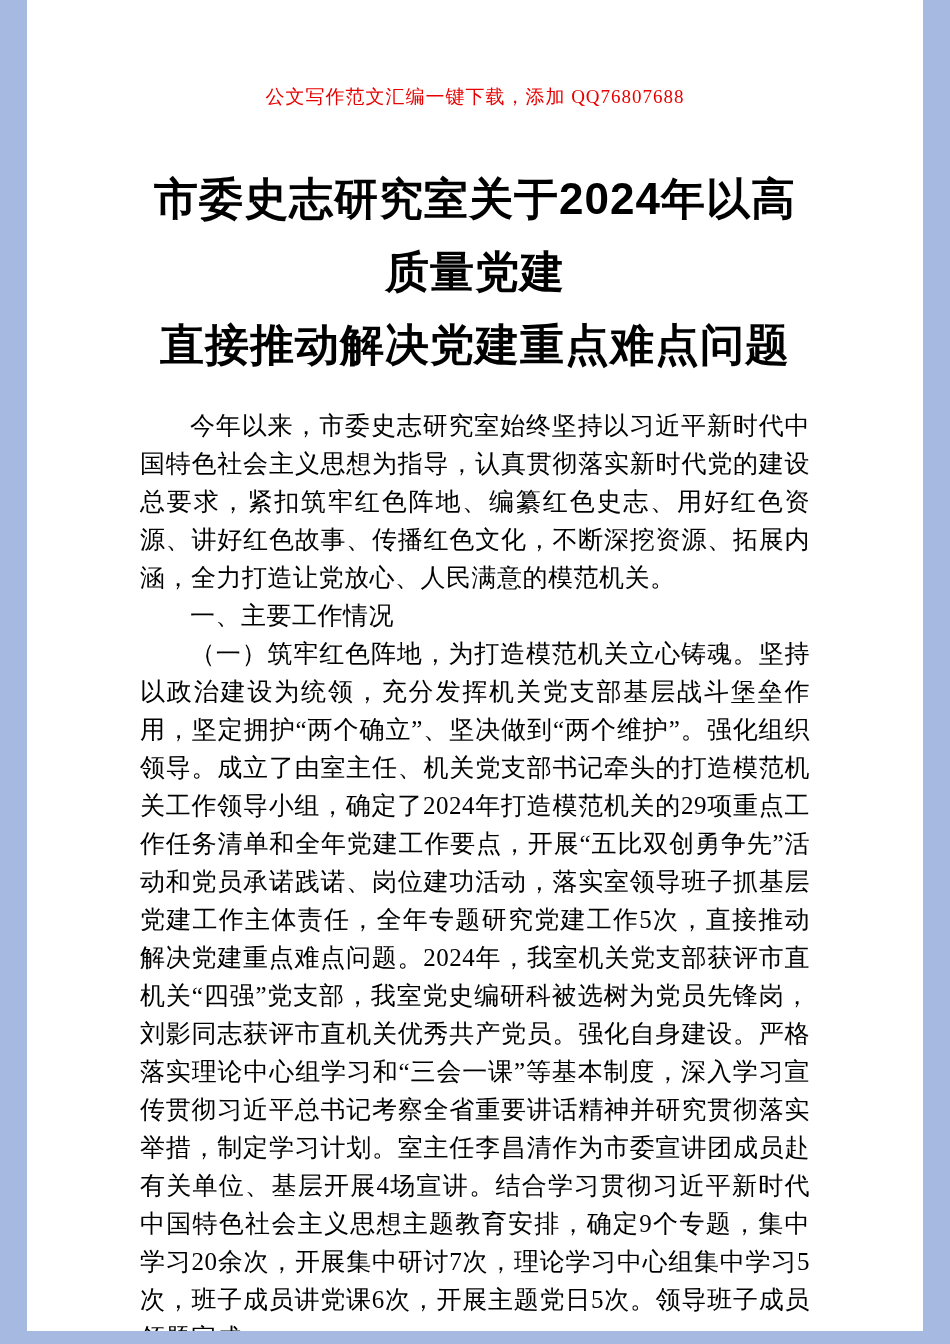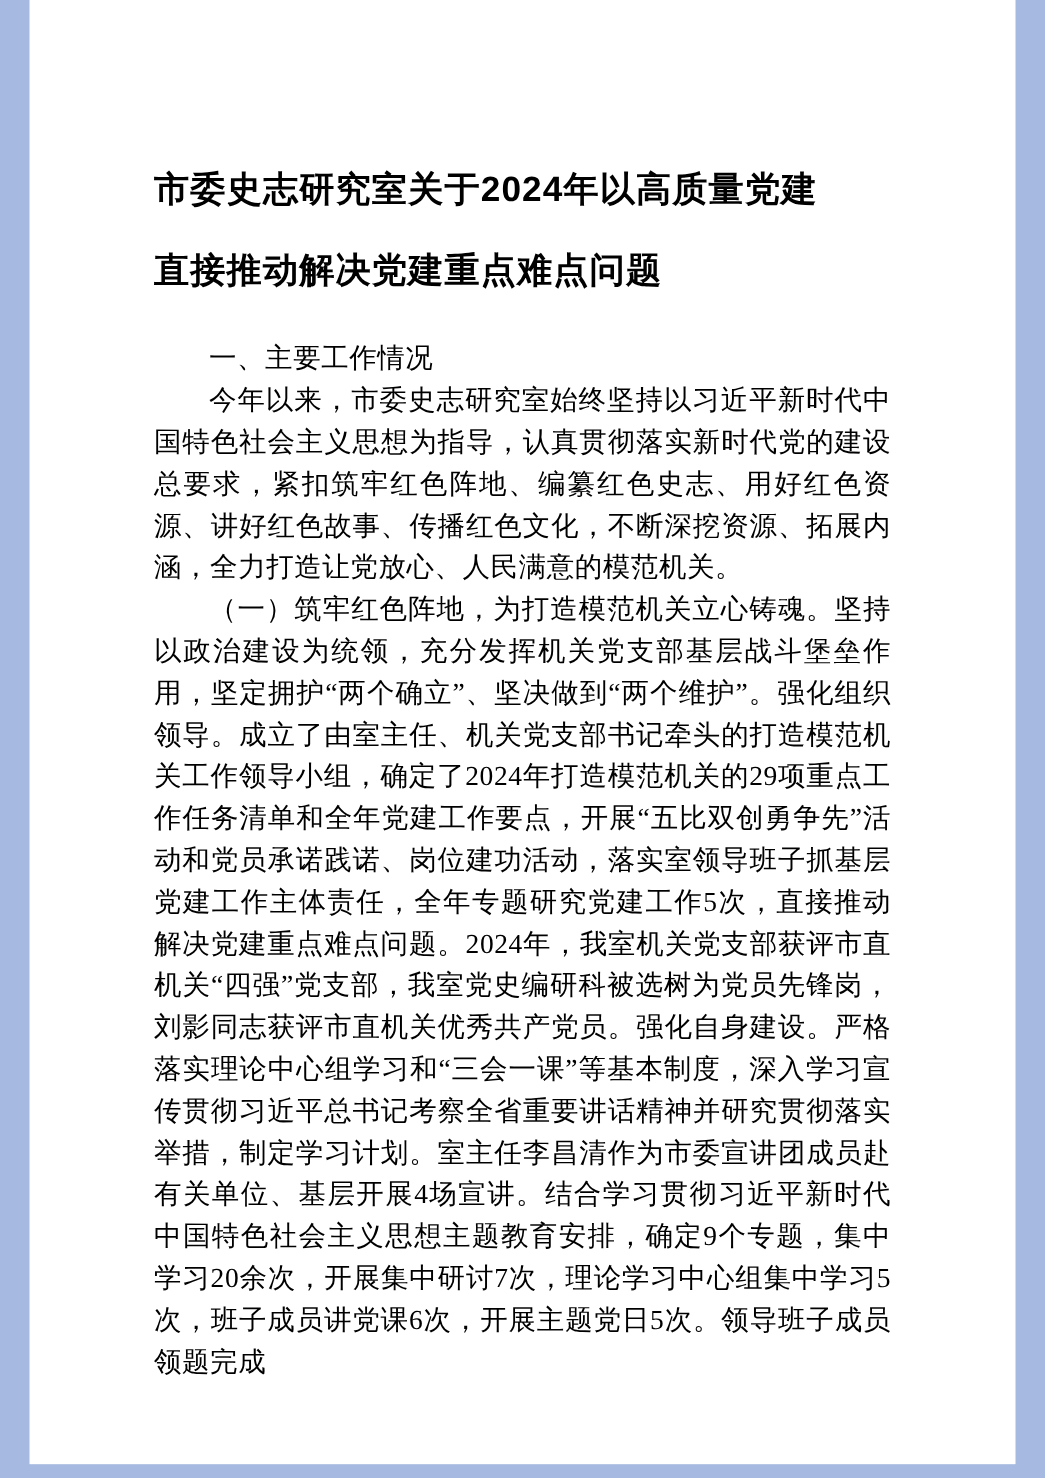--- a/index.html
+++ b/index.html
@@ -32,23 +32,24 @@
   .notice {
     color: #e80000;
     font-size: 19px;
     letter-spacing: 1px;
     text-align: center;
     font-family: "Liberation Serif", serif;
     white-space: nowrap;
   }
   .doc-title {
     margin-top: 52px;
+    text-align: center;
     color: #000000;
     font-weight: 700;
-    font-size: 32px;
+    font-size: 44px;
     line-height: 73px;
     font-family: "Liberation Sans", sans-serif;
     letter-spacing: 1px;
   }
   .doc-body {
     margin-top: 26px;
     color: #000000;
     font-size: 25px;
     line-height: 38px;
     text-align: justify;
@@ -62,25 +63,26 @@
 </style>
 </head>
 <body>
 
 <div class="strip strip-left"></div>
 <div class="strip strip-right"></div>
 <div class="strip strip-bottom"></div>
 
 <div class="page-content">
 
+  <div class="notice">公文写作范文汇编一键下载，添加 QQ76807688</div>
 
   <div class="doc-title">
     <div>市委史志研究室关于2024年以高质量党建</div>
     <div>直接推动解决党建重点难点问题</div>
   </div>
 
   <div class="doc-body">
+    <p>今年以来，市委史志研究室始终坚持以习近平新时代中国特色社会主义思想为指导，认真贯彻落实新时代党的建设总要求，紧扣筑牢红色阵地、编纂红色史志、用好红色资源、讲好红色故事、传播红色文化，不断深挖资源、拓展内涵，全力打造让党放心、人民满意的模范机关。</p>
     <p>一、主要工作情况</p>
-    <p>今年以来，市委史志研究室始终坚持以习近平新时代中国特色社会主义思想为指导，认真贯彻落实新时代党的建设总要求，紧扣筑牢红色阵地、编纂红色史志、用好红色资源、讲好红色故事、传播红色文化，不断深挖资源、拓展内涵，全力打造让党放心、人民满意的模范机关。</p>
     <p>（一）筑牢红色阵地，为打造模范机关立心铸魂。坚持以政治建设为统领，充分发挥机关党支部基层战斗堡垒作用，坚定拥护“两个确立”、坚决做到“两个维护”。强化组织领导。成立了由室主任、机关党支部书记牵头的打造模范机关工作领导小组，确定了2024年打造模范机关的29项重点工作任务清单和全年党建工作要点，开展“五比双创勇争先”活动和党员承诺践诺、岗位建功活动，落实室领导班子抓基层党建工作主体责任，全年专题研究党建工作5次，直接推动解决党建重点难点问题。2024年，我室机关党支部获评市直机关“四强”党支部，我室党史编研科被选树为党员先锋岗，刘影同志获评市直机关优秀共产党员。强化自身建设。严格落实理论中心组学习和“三会一课”等基本制度，深入学习宣传贯彻习近平总书记考察全省重要讲话精神并研究贯彻落实举措，制定学习计划。室主任李昌清作为市委宣讲团成员赴有关单位、基层开展4场宣讲。结合学习贯彻习近平新时代中国特色社会主义思想主题教育安排，确定9个专题，集中学习20余次，开展集中研讨7次，理论学习中心组集中学习5次，班子成员讲党课6次，开展主题党日5次。领导班子成员领题完成</p>
   </div>
 
 </div>
 
 </body></html>

